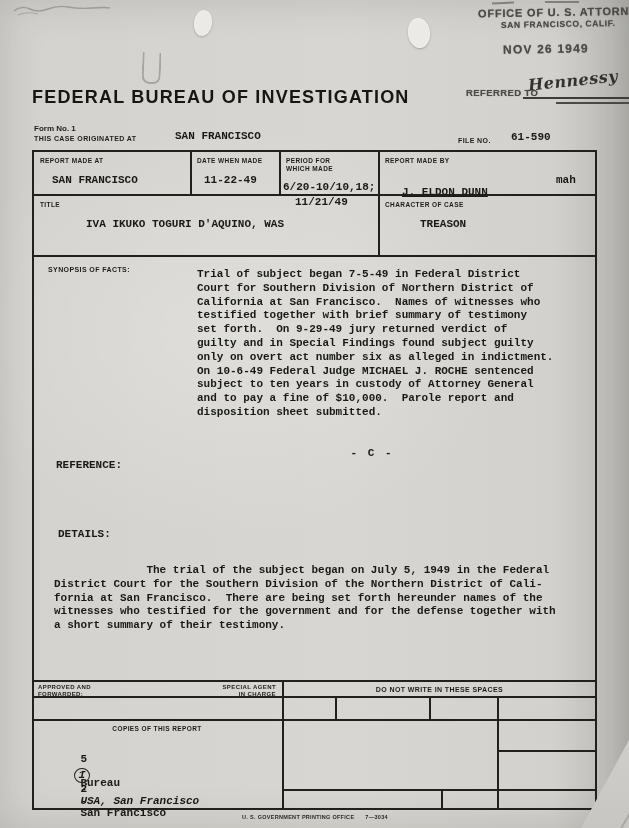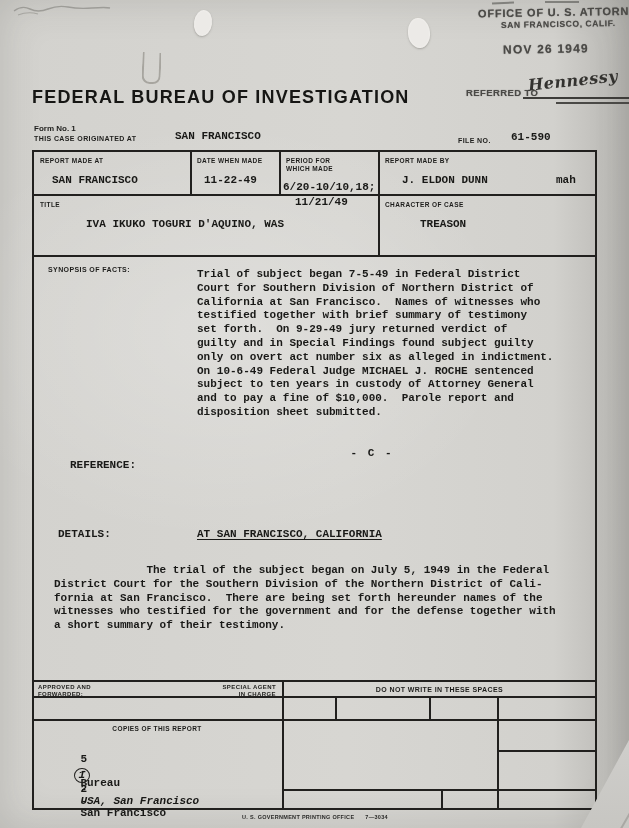--- a/index.html
+++ b/index.html
@@ -73,45 +73,44 @@
 
   <div class="lbl" style="left:40px; top:157px;">REPORT MADE AT</div>
   <div class="type" style="left:52px; top:174px;">SAN FRANCISCO</div>
   <div class="lbl" style="left:197px; top:157px;">DATE WHEN MADE</div>
   <div class="type" style="left:204px; top:174px;">11-22-49</div>
   <div class="lbl ml" style="left:286px; top:157px;">PERIOD FOR
 WHICH MADE</div>
   <div class="type" style="left:283px; top:181px;">6/20-10/10,18;</div>
   <div class="type" style="left:295px; top:196px;">11/21/49</div>
   <div class="lbl" style="left:385px; top:157px;">REPORT MADE BY</div>
-  <div class="type" style="left:402px; top:174px;">J. ELDON DUNN</div>
+  <div class="type" style="left:402px; top:186px;text-decoration:underline;">J. ELDON DUNN</div>
   <div class="type" style="left:556px; top:174px;">mah</div>
   <div class="lbl" style="left:40px; top:201px;">TITLE</div>
   <div class="type" style="left:86px; top:218px;">IVA IKUKO TOGURI D'AQUINO, WAS</div>
   <div class="lbl" style="left:385px; top:201px;">CHARACTER OF CASE</div>
   <div class="type" style="left:420px; top:218px;">TREASON</div>
 
   <div class="lbl" style="left:48px; top:266px; font-size:7px;">SYNOPSIS OF FACTS:</div>
   <div class="type body-text" style="left:197px; top:268px;">Trial of subject began 7-5-49 in Federal District
 Court for Southern Division of Northern District of
 California at San Francisco.  Names of witnesses who
 testified together with brief summary of testimony
 set forth.  On 9-29-49 jury returned verdict of
 guilty and in Special Findings found subject guilty
 only on overt act number six as alleged in indictment.
 On 10-6-49 Federal Judge MICHAEL J. ROCHE sentenced
 subject to ten years in custody of Attorney General
 and to pay a fine of $10,000.  Parole report and
 disposition sheet submitted.</div>
   <div class="type" style="left:197px; top:447px; width:350px; text-align:center; letter-spacing:2px;">- C -</div>
 
-  <div class="type" style="left:56px; top:459px;margin-left:14px;">REFERENCE:</div>
+  <div class="type" style="left:56px; top:459px;">REFERENCE:</div>
 
   <div class="type" style="left:58px; top:528px;">DETAILS:</div>
-  <div class="type" style="left:197px; top:528px; text-decoration:underline; text-underline-offset:2px;">AT SAN FRANCISCO, CALIFORNIA</div>
   <div class="type body-text" style="left:54px; top:564px;">              The trial of the subject began on July 5, 1949 in the Federal
 District Court for the Southern Division of the Northern District of Cali-
 fornia at San Francisco.  There are being set forth hereunder names of the
 witnesses who testified for the government and for the defense together with
 a short summary of their testimony.</div>
 
   <div class="hline" style="left:32px; top:680px; width:565px; height:2px;"></div>
   <div class="vline" style="left:282px; top:680px; width:2px; height:130px;"></div>
   <div class="hline" style="left:32px; top:696px; width:565px; height:2px;"></div>
   <div class="hline" style="left:32px; top:719px; width:565px; height:2px;"></div>

